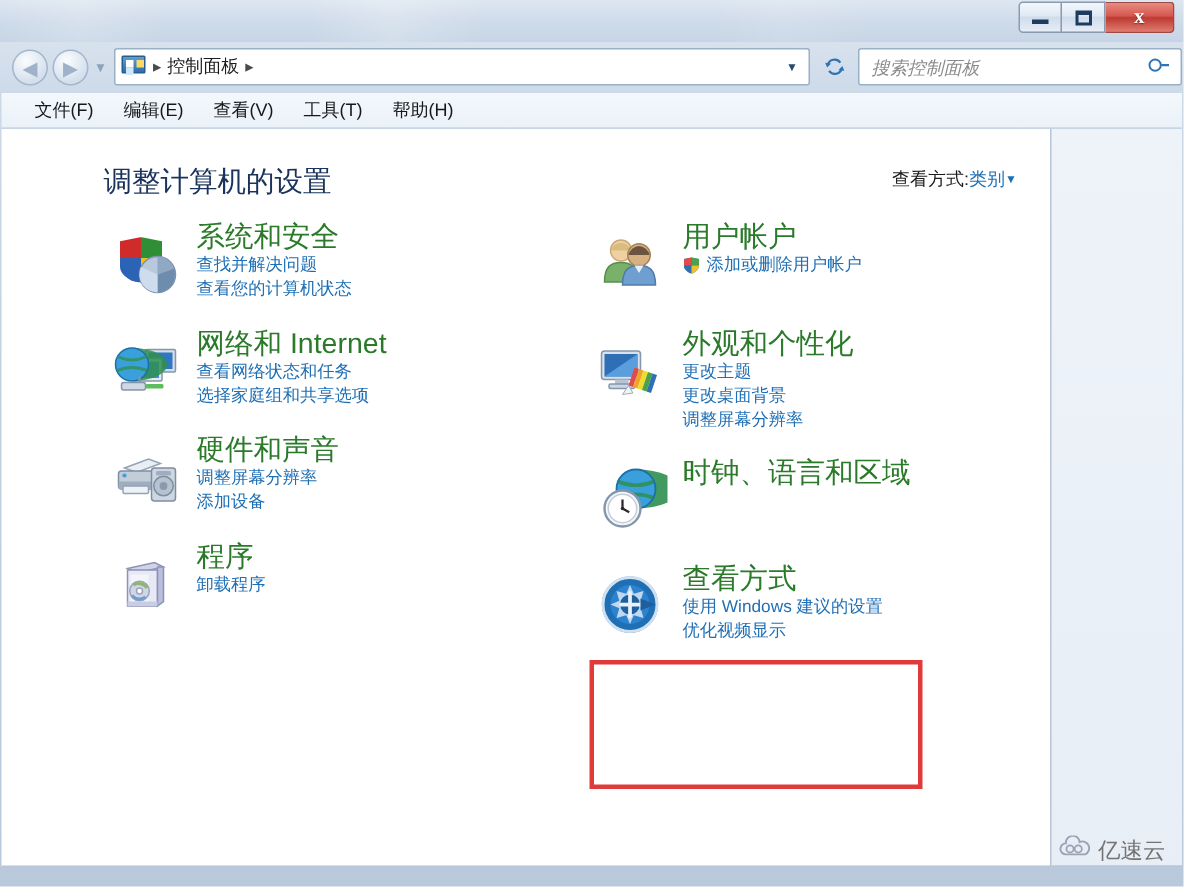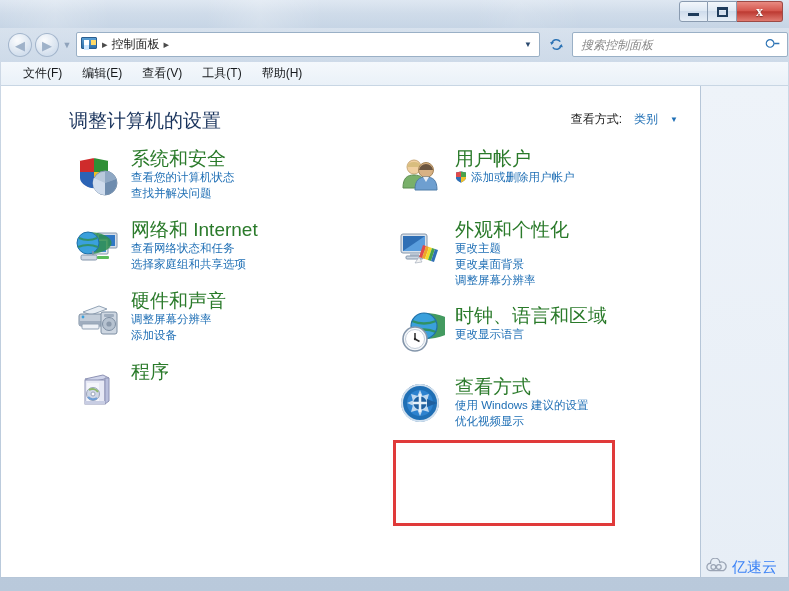--- a/index.html
+++ b/index.html
@@ -132,21 +132,21 @@
     position: absolute; left: 701px; top: 86px; width: 87px; height: 492px;
     background: linear-gradient(180deg,#eef3f9 0%,#e7eef6 100%);
     border-bottom: 1px solid #b6c6d8;
   }
   #page-title {
     position: absolute; left: 68px; top: 22px;
     font-size: 19px; color: #19335c;
   }
   #viewby {
     position: absolute; right: 22px; top: 25px;
-    font-size: 12px; color: #1b1b1b; display: flex; align-items: center; gap: 12px;
+    font-size: 12px; color: #1b1b1b; display: flex; align-items: center; gap: 0;
   }
   #viewby .vlabel { color: #1b1b1b; }
   #viewby .vvalue { color: #1f6fb5; }
   #viewby .vcaret { color: #1f6fb5; font-size: 8px; }
 
   #cols { position: absolute; left: 0; top: 64px; width: 700px; }
   .col { position: absolute; top: 0; width: 320px; }
   #col-left  { left: 72px; }
   #col-right { left: 396px; }
 
@@ -167,21 +167,21 @@
 
   
   #highlight {
     position: absolute; left: 392px; top: 354px; width: 222px; height: 86px;
     border: 3px solid #e03a3a; z-index: 3; pointer-events: none;
   }
 
   
   #watermark {
     position: absolute; right: 12px; bottom: 14px; display: flex; align-items: center;
-    gap: 4px; color: #3b82f6; font-size: 15px; z-index: 6;
+    gap: 4px; color: #737373; font-size: 15px; z-index: 6;
   }
 
   
   .icon svg { display: block; }
 </style>
 </head>
 <body>
 
 <div id="window">
 
@@ -276,22 +276,22 @@
               <path d="M6 20 L21 20 L21 36.3 C14 36 6 32 6 26 Z" fill="#2c63b5"></path>
               <path d="M21 20 L36 20 L36 26 C36 32 29 36 21 36.3 Z" fill="#f0c020"></path>
               <path d="M6 8 L21 5 L36 8 L36 26 C36 33 25 38 21 38.6 C17 38 6 33 6 26 Z" fill="none" stroke="#ffffff" stroke-width="2"></path>
               <circle cx="32" cy="31" r="12" fill="#b9c9dc" stroke="#7d93ac" stroke-width="1"></circle>
               <path d="M32 31 L32 19 A12 12 0 0 1 43 27 Z" fill="#8fa8c4"></path>
               <path d="M32 31 L43 27 A12 12 0 0 1 32 43 Z" fill="#6e8cae"></path>
               <path d="M32 31 L32 43 A12 12 0 0 1 21 26 Z" fill="#cfdced"></path>
             </svg>
           </span>
           <h3>系统和安全</h3>
+          <a href="#">查找并解决问题</a>
           <a href="#">查看您的计算机状态</a>
-          <a href="#">查找并解决问题</a>
         </div>
 
         <div class="cat">
           <span class="icon">
             <svg width="48" height="48" viewBox="0 0 48 48">
               <rect x="24" y="10" width="20" height="15" rx="1" fill="#d4dde8" stroke="#8496ab"></rect>
               <rect x="26" y="12" width="16" height="11" fill="#2f77c4"></rect>
               <rect x="16" y="16" width="19" height="15" rx="1" fill="#e4eaf1" stroke="#8496ab"></rect>
               <rect x="18" y="18" width="15" height="11" fill="#3f8ddb"></rect>
               <circle cx="15" cy="20" r="11" fill="#3aa0dc"></circle>
@@ -336,20 +336,21 @@
               <polygon points="32,13 36,13 36,36 32,39" fill="#b9bfdd" stroke="#8e93b5"></polygon>
               <rect x="14" y="18" width="12" height="18" fill="#f4f5fb"></rect>
               <circle cx="20" cy="29" r="6.5" fill="#cfd6e6" stroke="#9aa4ba"></circle>
               <circle cx="20" cy="29" r="2" fill="#ffffff" stroke="#9aa4ba"></circle>
               <path d="M16 25 A6.5 6.5 0 0 1 25 27" stroke="#8db86a" stroke-width="2" fill="none"></path>
               <path d="M24 33 A6.5 6.5 0 0 1 15 32" stroke="#6f9ed6" stroke-width="2" fill="none"></path>
               <rect x="12" y="36" width="20" height="3" fill="#c8cde3"></rect>
             </svg>
           </span>
           <h3>程序</h3>
+          <a href="#">卸载程序</a>
         </div>
       </div>
 
       <div class="col" id="col-right">
 
         <div class="cat">
           <span class="icon">
             <svg width="48" height="48" viewBox="0 0 48 48">
               <circle cx="17" cy="15" r="7" fill="#f0cfa0" stroke="#c9a97a"></circle>
               <path d="M17 10 A7 7 0 0 1 24 15 L10 15 A7 7 0 0 1 17 10 Z" fill="#d8bd7e"></path>
@@ -408,21 +409,20 @@
               <path d="M15 23 Q27 18 39 23" stroke="#2f8f4f" stroke-width="2.4" fill="none" opacity=".85"></path>
               <circle cx="27" cy="17" r="13" fill="none" stroke="#1d6fa8" stroke-width="1.2"></circle>
               <circle cx="18" cy="30" r="12" fill="#f4f7fa" stroke="#8496ab" stroke-width="1.6"></circle>
               <circle cx="18" cy="30" r="9.5" fill="#ffffff" stroke="#c3cdd9"></circle>
               <line x1="18" y1="30" x2="18" y2="24" stroke="#2b2b2b" stroke-width="1.5"></line>
               <line x1="18" y1="30" x2="22.5" y2="32.5" stroke="#2b2b2b" stroke-width="1.5"></line>
               <circle cx="18" cy="30" r="1.2" fill="#2b2b2b"></circle>
             </svg>
           </span>
           <h3>时钟、语言和区域</h3>
-          <a href="#">更改显示语言</a>
         </div>
 
         <div class="cat">
           <span class="icon">
             <svg width="48" height="48" viewBox="0 0 48 48">
               <circle cx="23" cy="23" r="18" fill="#1f6fb5" stroke="#10487d" stroke-width="1.5"></circle>
               <circle cx="23" cy="23" r="18" fill="none" stroke="#cfe0f0" stroke-width="2"></circle>
               <circle cx="23" cy="23" r="13" fill="#2d82cf"></circle>
               <g fill="#bfd8ef">
                 <path d="M23 10 L26 17 L20 17 Z"></path>

